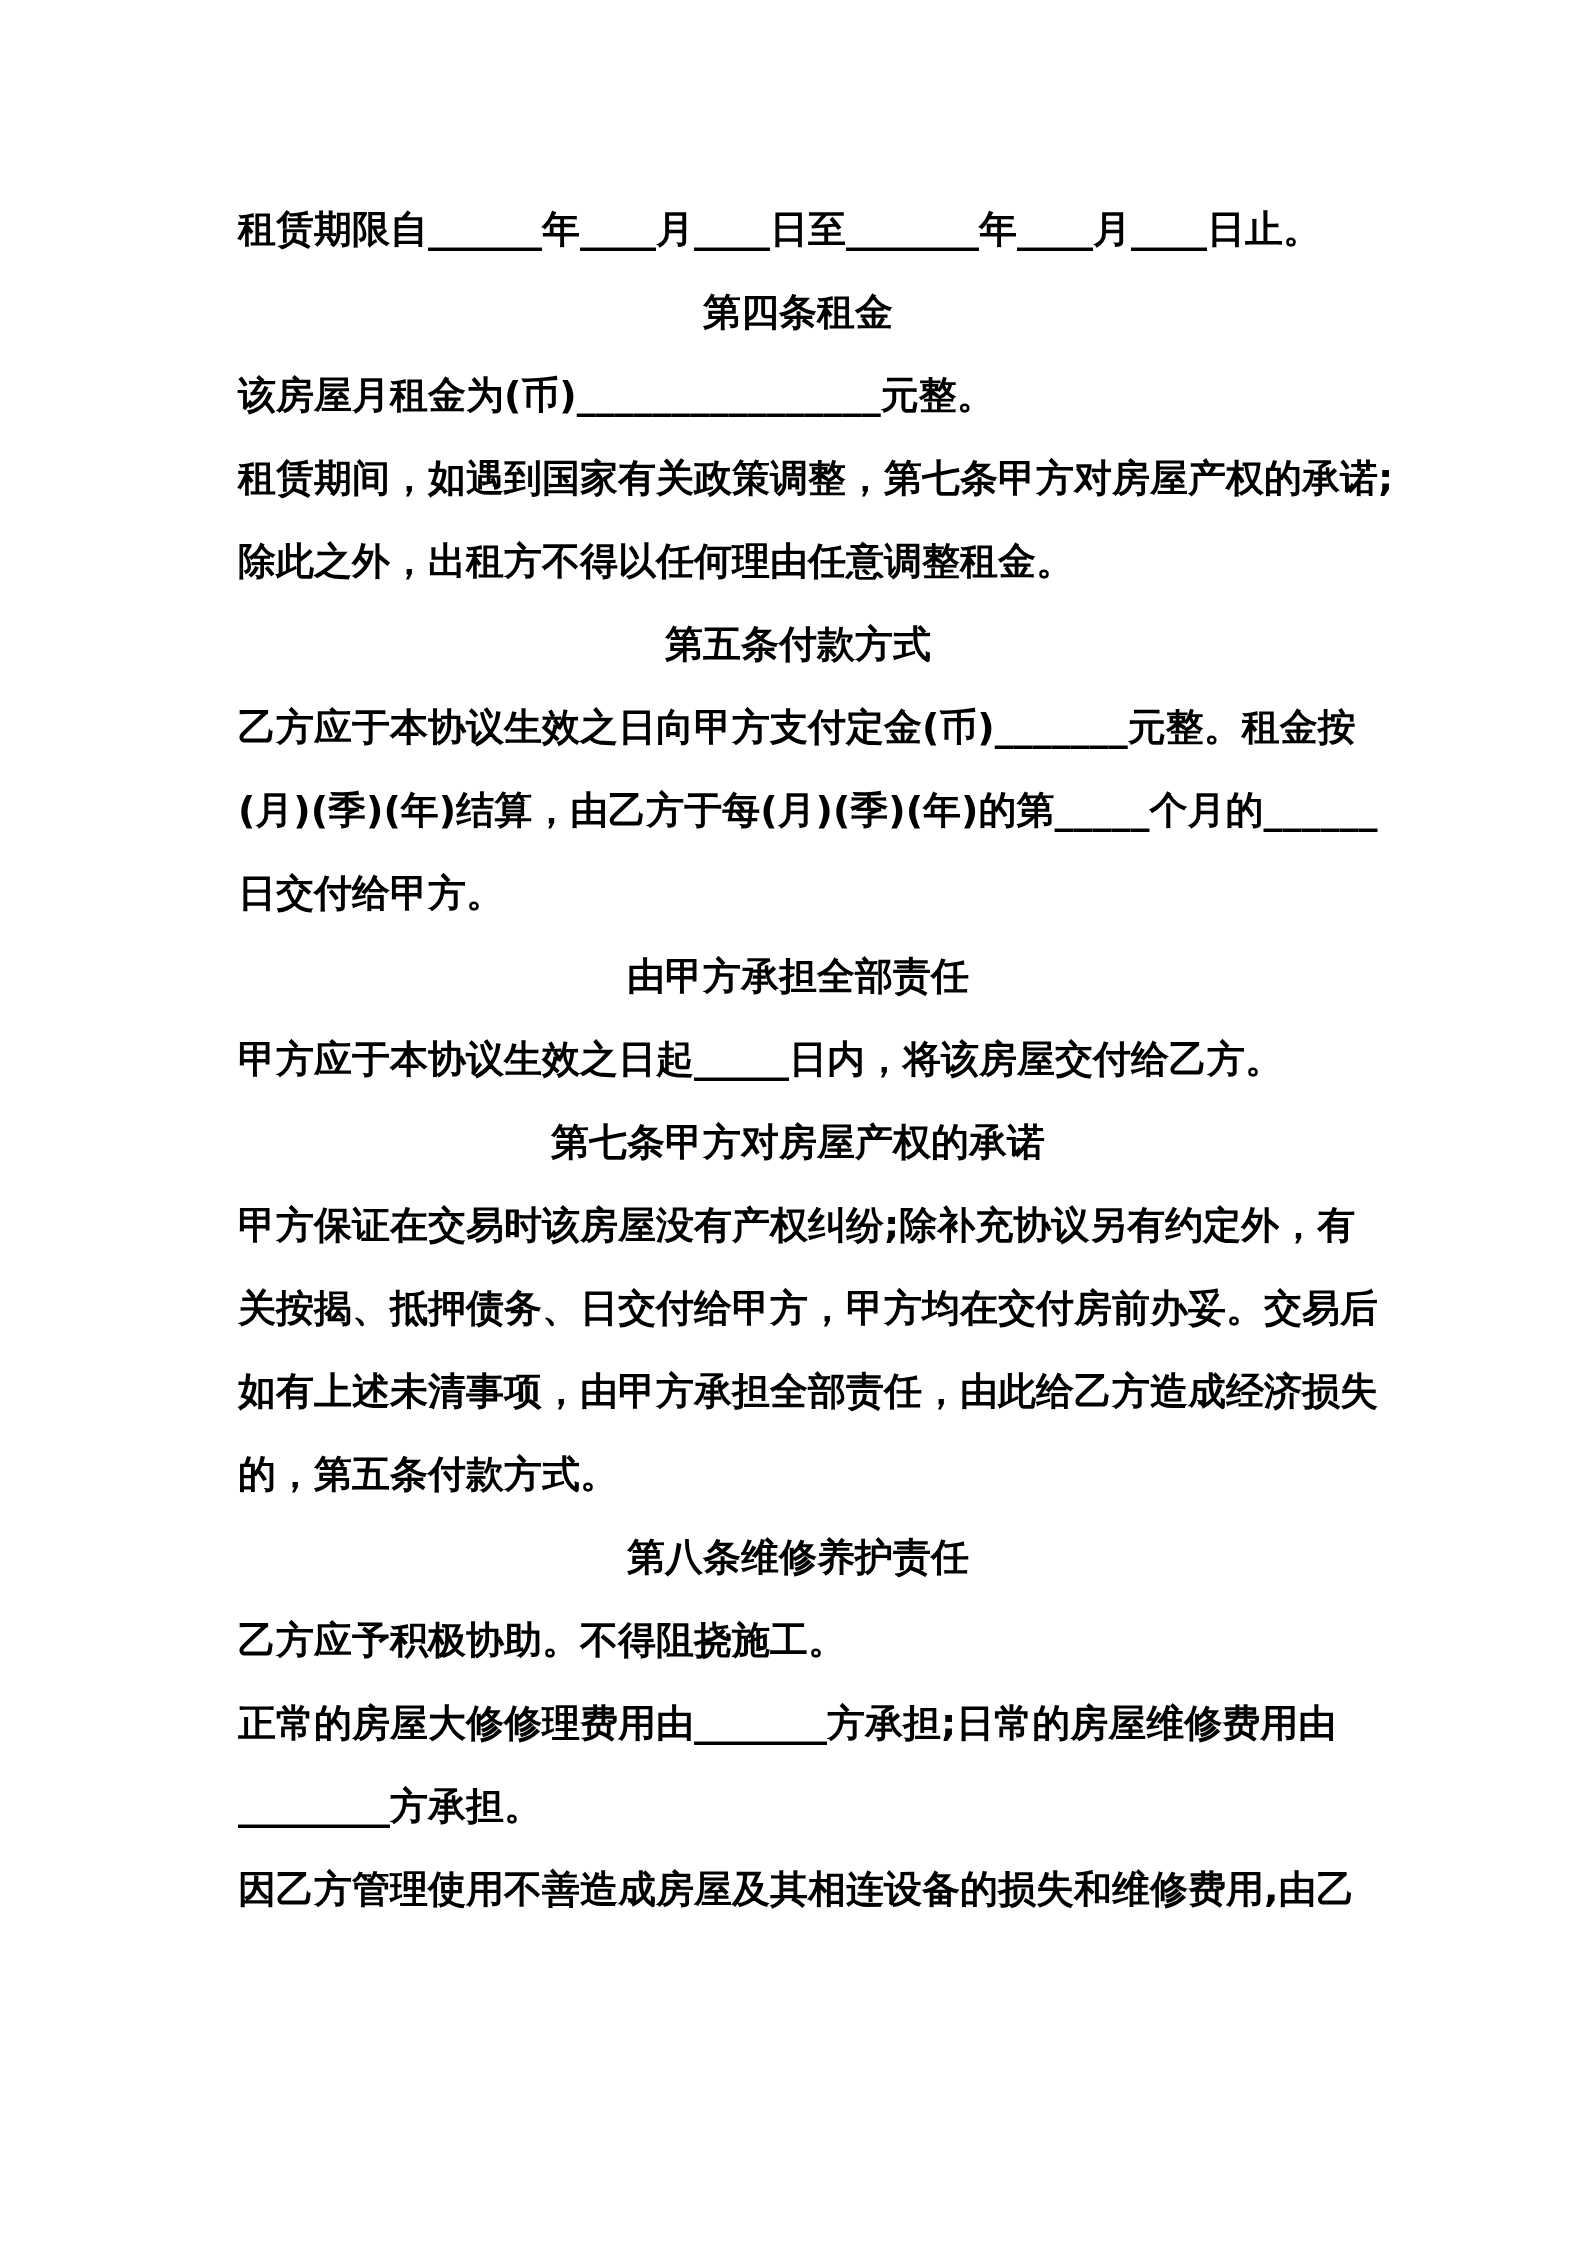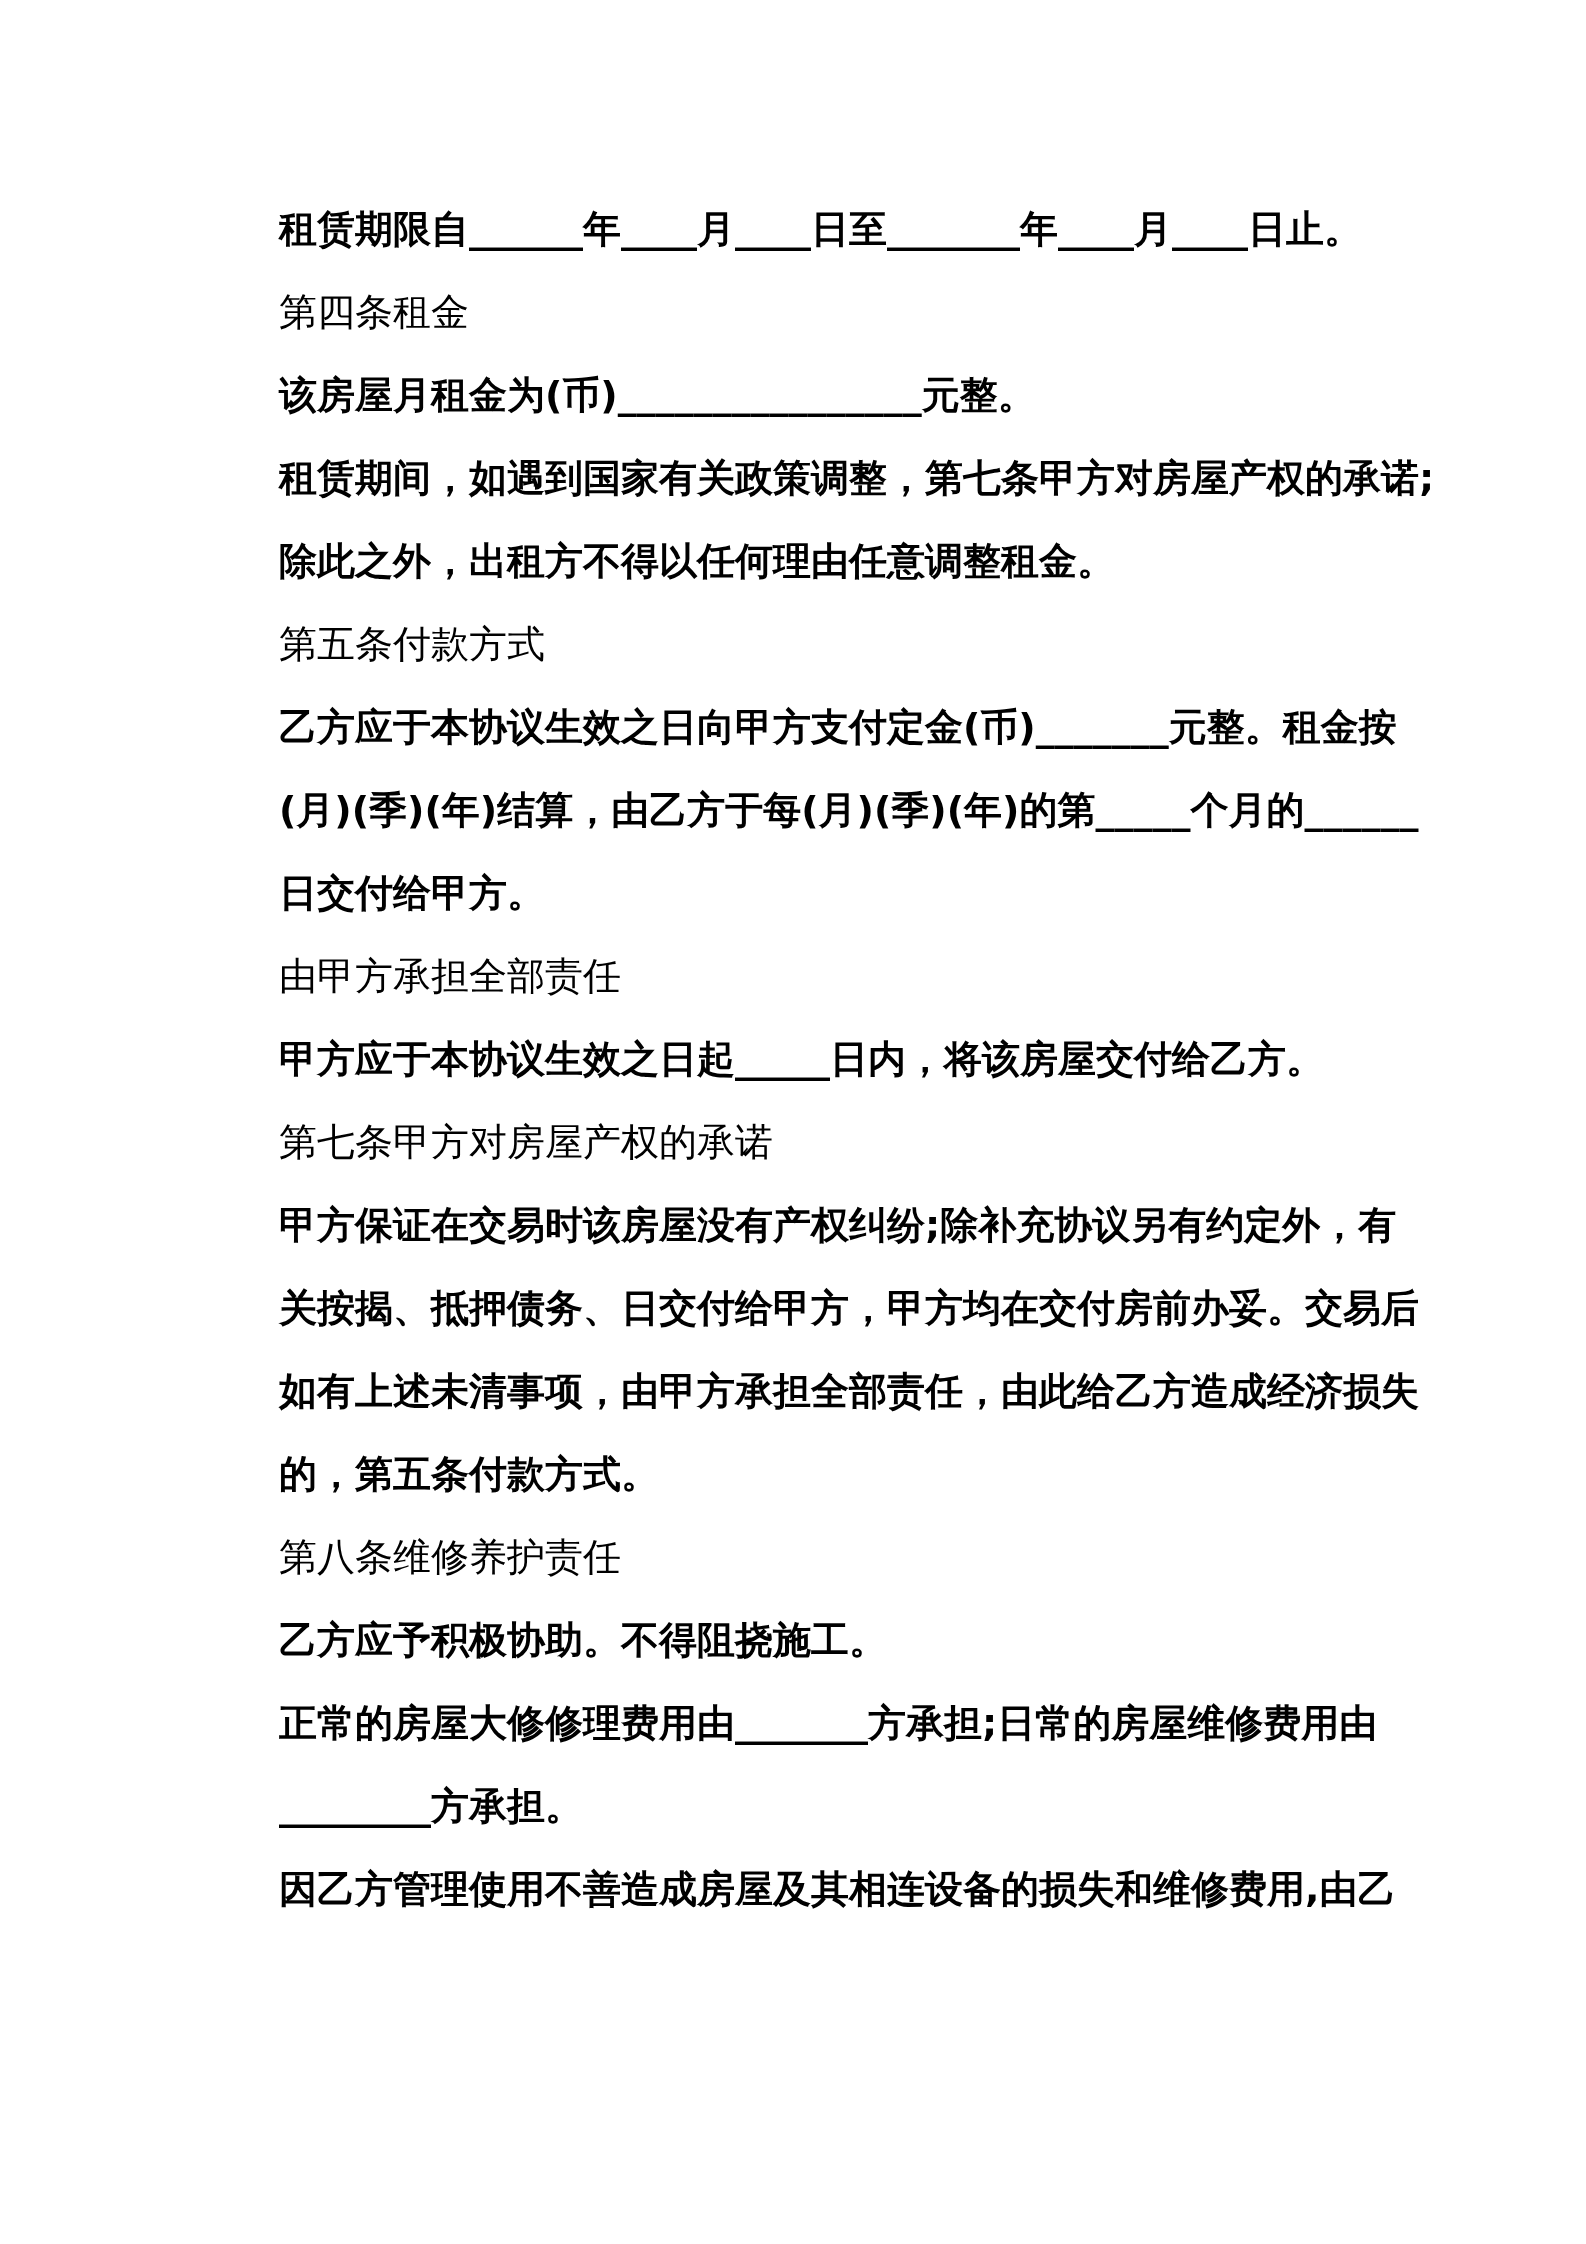--- a/index.html
+++ b/index.html
@@ -16,28 +16,28 @@
     position: absolute;
     left: 238px;
     top: 188px;
     width: 1120px;
     font-family: "DejaVu Sans", sans-serif;
     font-weight: 700;
     font-size: 38px;
     line-height: 83px;
     color: #000000;
     letter-spacing: 0px;
-    margin-left: 41px;
   }
   .line {
     height: 83px;
     white-space: nowrap;
   }
   .heading {
-    font-weight: 400;
+    font-weight: 700;
+    text-align: center;
   }
 </style>
 </head>
 <body>
 
 <div class="page">
   <div class="doc">
       <div class="line">租赁期限自______年____月____日至_______年____月____日止。</div>
       <div class="line heading">第四条租金</div>
       <div class="line">该房屋月租金为(币)________________元整。</div>

